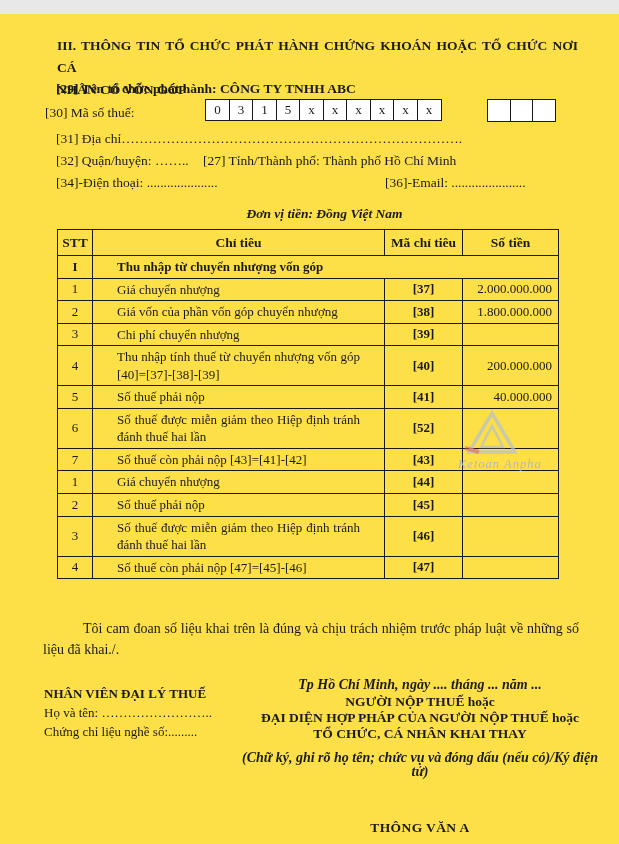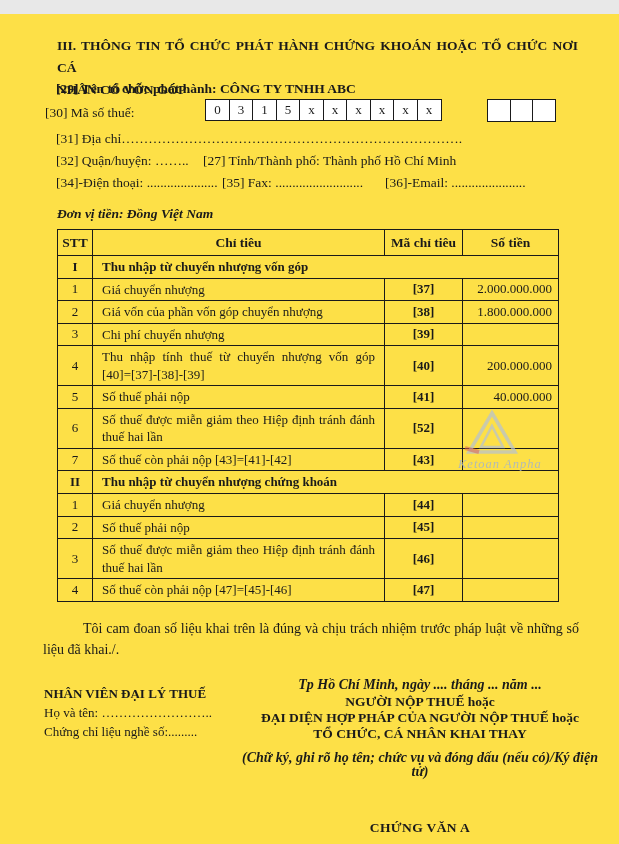--- a/index.html
+++ b/index.html
@@ -29,30 +29,30 @@
   }
   .mst-cell:first-child {margin-left:0;}
   .mst2 .mst-cell {width:24px; height:23px;}
   .f31 {left:56px; top:116px; width:520px; white-space:nowrap; overflow:hidden;}
   .f32 {left:56px; top:138px;}
   .f33 {left:203px; top:138px;}
   .f34 {left:56px; top:160px;}
   .f35 {left:222px; top:160px;}
   .f36 {left:385px; top:160px;}
   .sec4-title {left:57px; top:179px; font-weight:bold; font-size:14px;}
-  .currency {left:57px; top:192px; width:501px; text-align:left; font-weight:bold; font-style:italic; font-size:13.5px;}
+  .currency {left:74px; top:192px; width:501px; text-align:center; font-weight:bold; font-style:italic; font-size:13.5px;}
 
   
   .tblwrap {left:57px; top:215px; width:501px;}
   table {width:100%; border-collapse:collapse; table-layout:fixed;}
   th,td {border:1.5px solid #1a1a1a; font-size:13px; vertical-align:middle; padding:1px 5px; box-sizing:border-box;}
   th {height:26px; font-size:13.5px; text-align:center; padding:1px 2px;}
   col.c-stt {width:35px;} col.c-lbl {width:292px;} col.c-code {width:78px;} col.c-amt {width:96px;}
   td.stt {text-align:center; height:20px;}
-  td.lbl {text-align:justify; padding:2px 9px; line-height:1.35;}
+  td.lbl {text-align:justify; padding:2px 24px; line-height:1.35;}
   td.lbl.secrow {font-weight:bold; text-align:left;}
   td.code {text-align:center; font-weight:bold;}
   td.amt {text-align:right; padding-right:6px;}
 
   
   .declaration {left:43px; top:604px; width:536px; font-size:14px; line-height:21px; text-align:justify; text-indent:40px;}
 
   
   .agent {left:44px; top:670px; width:220px; font-size:13px; line-height:19px;}
   .agent .t {font-weight:bold;}
@@ -111,24 +111,20 @@
     <span>……..</span>
   </div>
   <div class="abs fs f33">
     <span>[27] Tỉnh/Thành phố:</span>
     <span>Thành phố Hồ Chí Minh</span>
   </div>
 
   <div class="abs fs f34">
     <span>[34]-Điện thoại:</span>
     <span>.....................</span>
-  </div>
-  <div class="abs fs f35">
-    <span>[35] Fax:</span>
-    <span>..........................</span>
   </div>
   <div class="abs fs f36">
     <span>[36]-Email:</span>
     <span>......................</span>
   </div>
 
   <div class="abs currency">Đơn vị tiền: Đồng Việt Nam</div>
 
   <div class="abs tblwrap">
     <table>
@@ -185,24 +181,20 @@
         <td class="code">[52]</td>
         <td class="amt"></td>
       </tr>
       <tr>
         <td class="stt">7</td>
         <td class="lbl">Số thuế còn phải nộp [43]=[41]-[42]</td>
         <td class="code">[43]</td>
         <td class="amt"></td>
       </tr>
       <tr>
-        <td class="stt b">II</td>
-        <td class="lbl secrow" colspan="3">Thu nhập từ chuyển nhượng chứng khoán</td>
-      </tr>
-      <tr>
         <td class="stt">1</td>
         <td class="lbl">Giá chuyển nhượng</td>
         <td class="code">[44]</td>
         <td class="amt"></td>
       </tr>
       <tr>
         <td class="stt">2</td>
         <td class="lbl">Số thuế phải nộp</td>
         <td class="code">[45]</td>
         <td class="amt"></td>
@@ -241,15 +233,15 @@
   </div>
 
   <div class="abs signer">
     <div class="placedate">Tp Hồ Chí Minh, ngày .... tháng ... năm ...</div>
     <div class="role">NGƯỜI NỘP THUẾ hoặc</div>
     <div class="role">ĐẠI DIỆN HỢP PHÁP CỦA NGƯỜI NỘP THUẾ hoặc</div>
     <div class="role">TỔ CHỨC, CÁ NHÂN KHAI THAY</div>
     <div class="signnote">(Chữ ký, ghi rõ họ tên; chức vụ và đóng dấu (nếu có)/Ký điện tử)</div>
   </div>
 
-  <div class="abs signame">CHỨNG VĂN A</div>
+  <div class="abs signame">THÔNG VĂN A</div>
 
 </div>
 
 </body></html>

